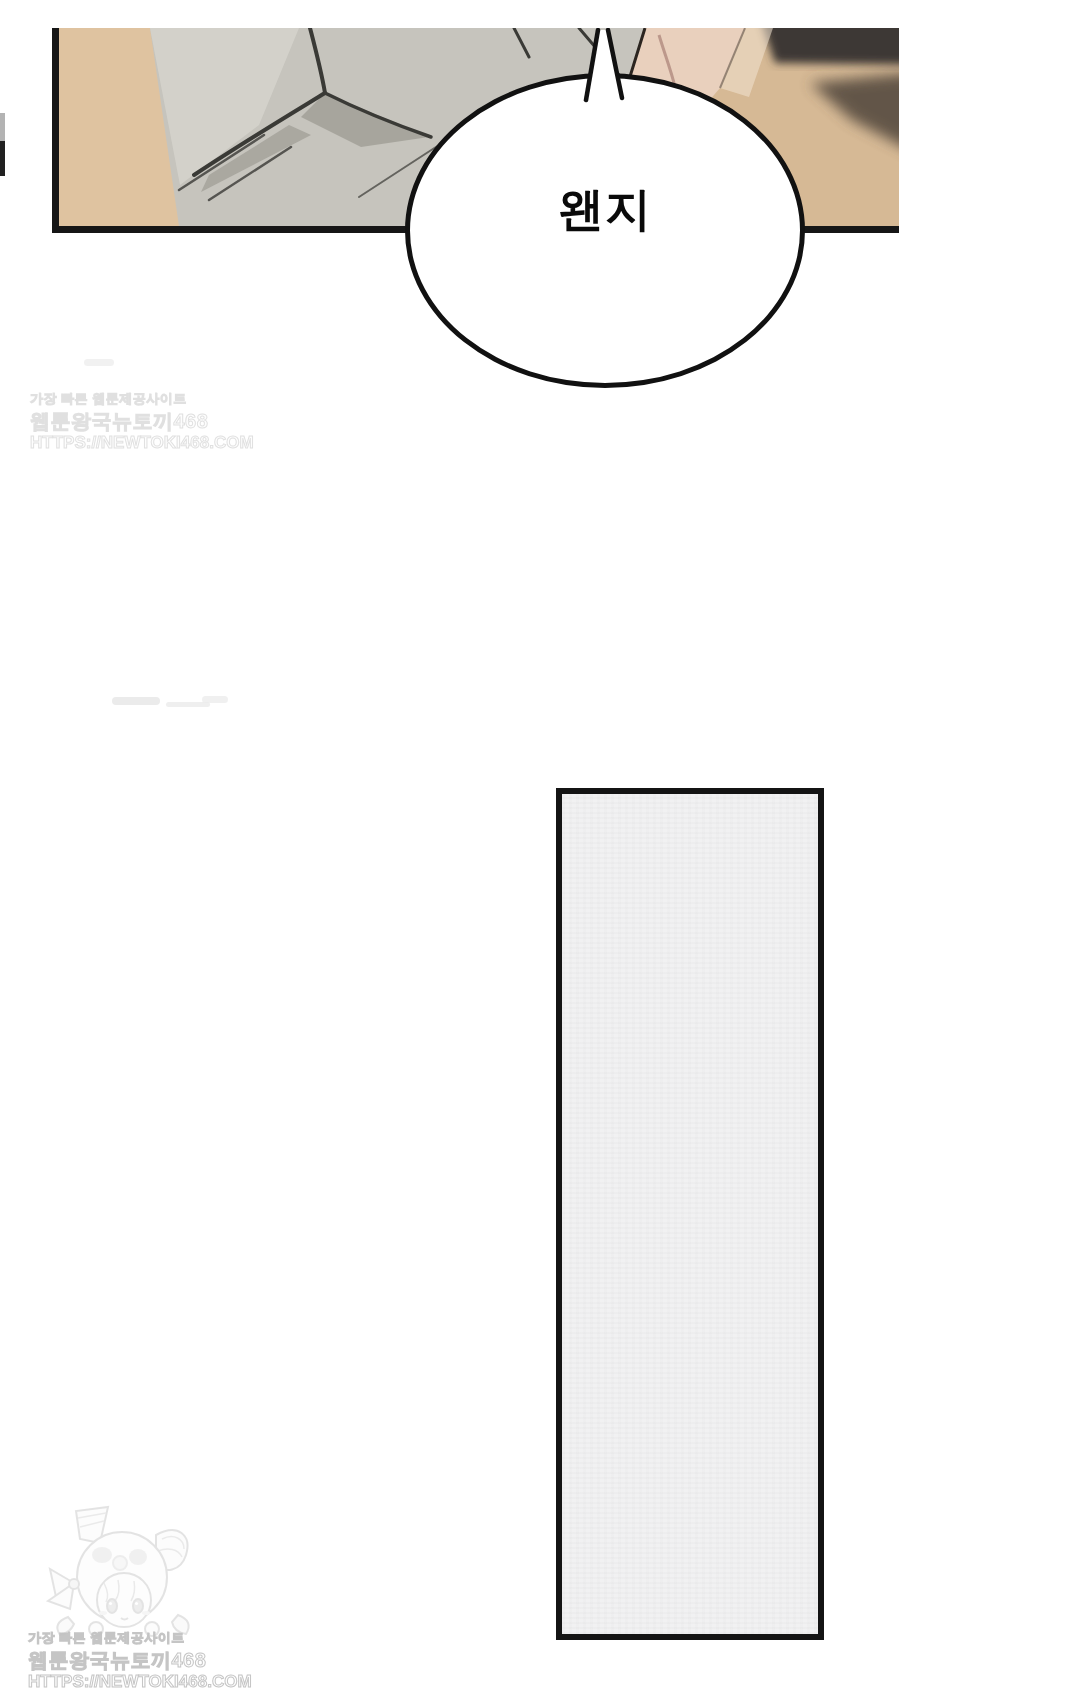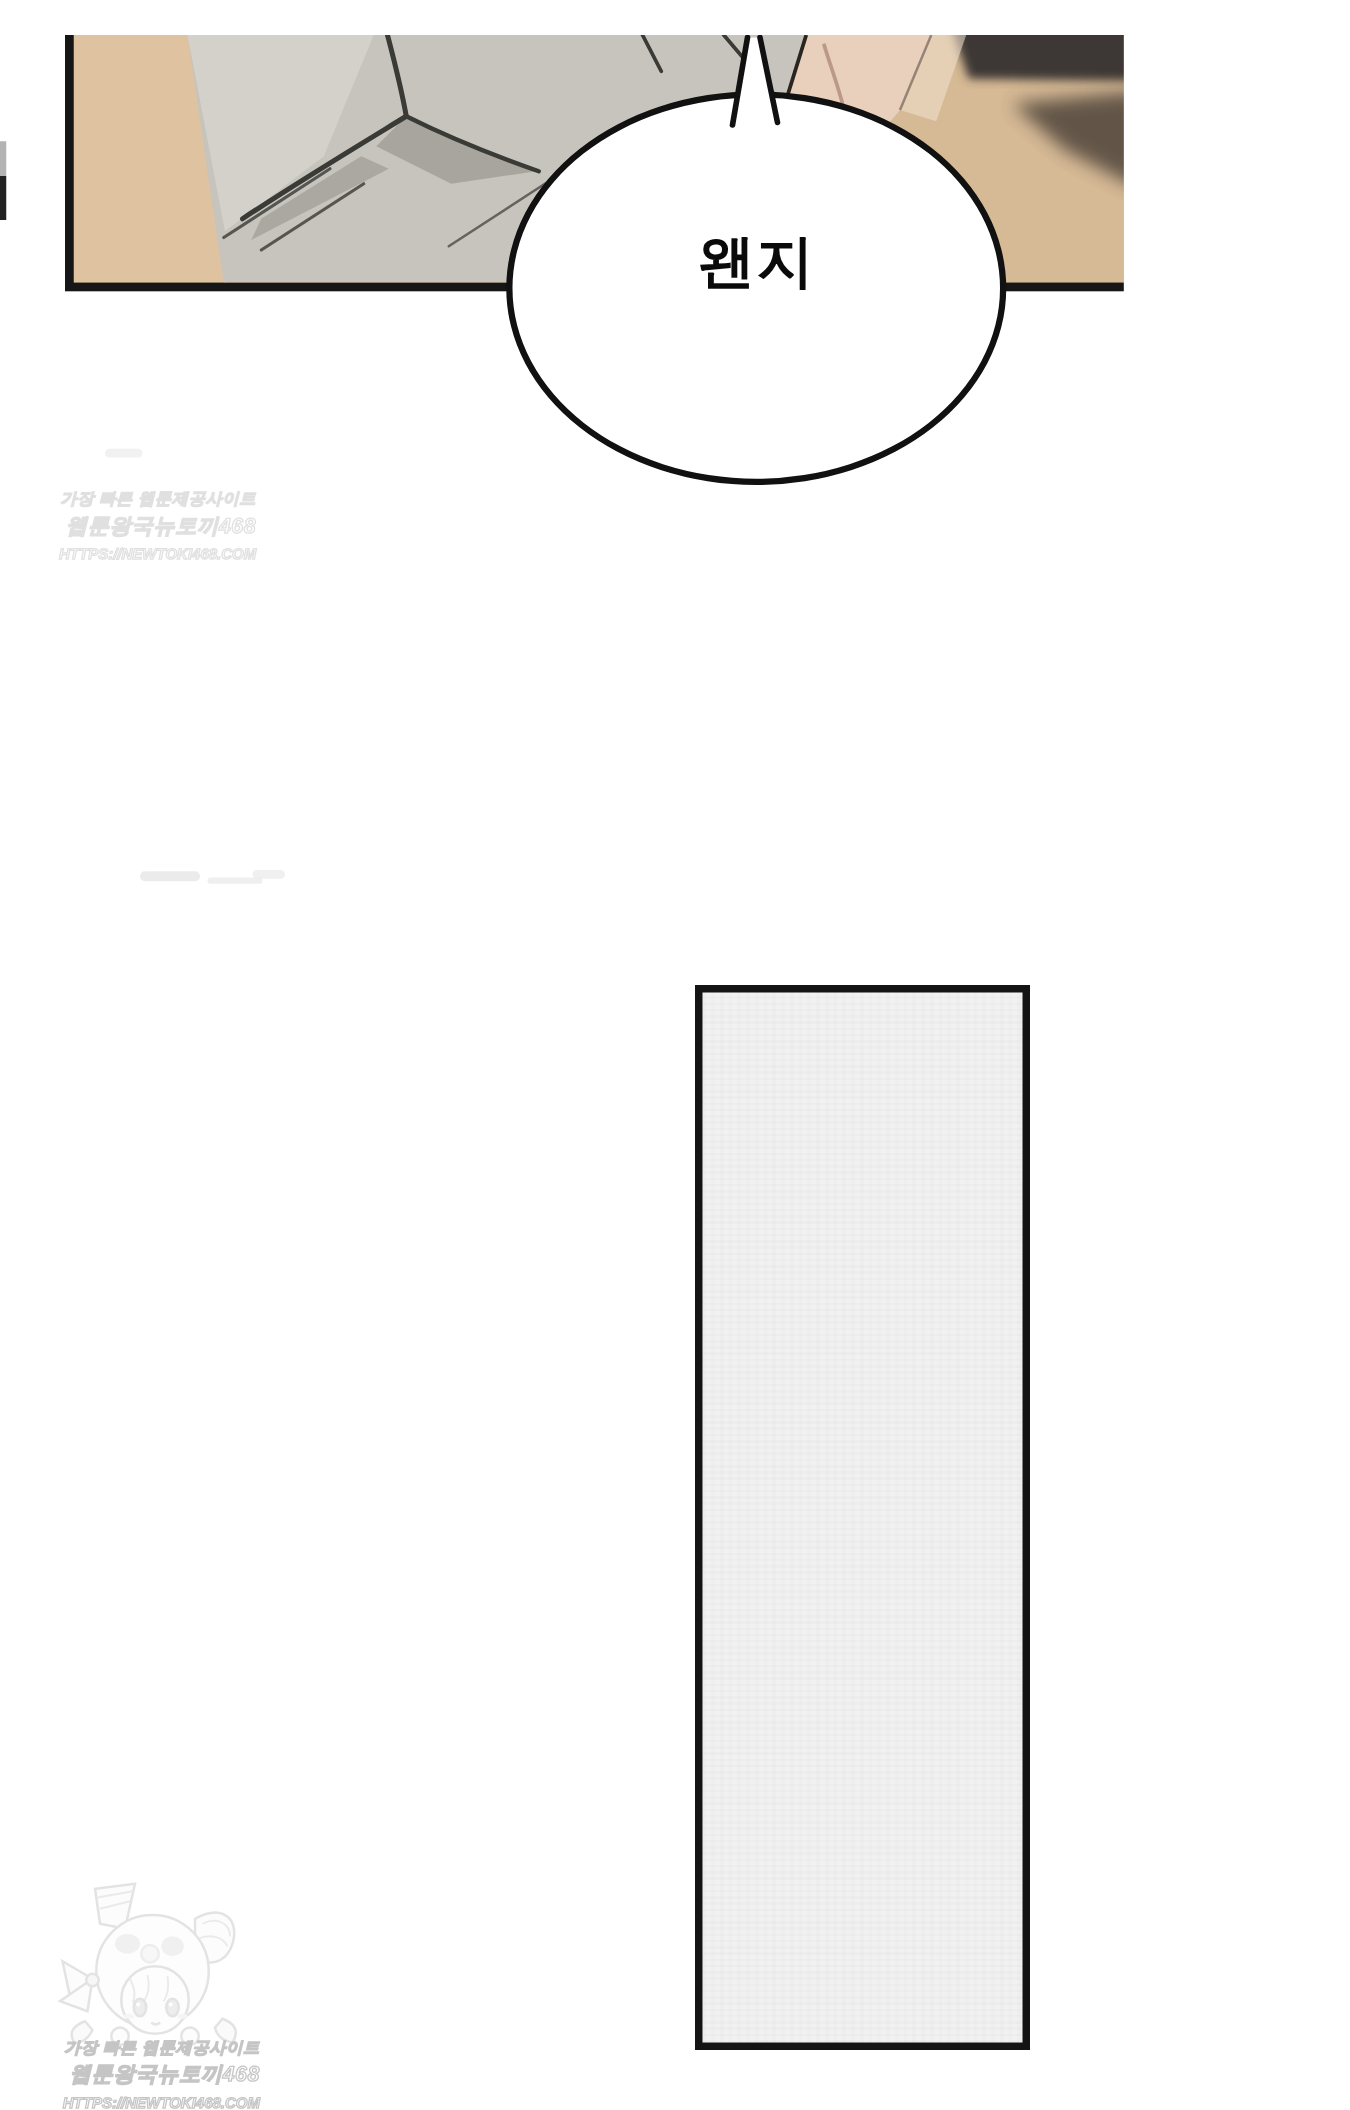--- a/index.html
+++ b/index.html
@@ -25,29 +25,29 @@
     box-sizing:border-box;z-index:5;
   }
   .bubble-tail{position:absolute;left:572px;top:0;width:64px;height:78px;z-index:6;}
   .bubble-text{
     position:absolute;left:405px;top:150px;width:400px;z-index:7;
     text-align:center;color:#0a0a0a;font-size:46px;line-height:62px;
     font-weight:600;letter-spacing:1px;
   }
   
   .wm{
-    position:absolute;text-align:right;
+    position:absolute;text-align:left;
     color:#fdfdfd;-webkit-text-stroke:1px #c2c2c2;
-    letter-spacing:0.5px;white-space:nowrap;font-style:italic;
+    letter-spacing:0.5px;white-space:nowrap;
   }
   .wm-top{left:30px;top:362px;width:175px;opacity:.5;z-index:3;}
   .wm-bottom{left:28px;top:1601px;width:180px;opacity:.95;z-index:3;}
   .wm .l1{font-size:13px;line-height:18px;font-weight:700;}
-  .wm .l2{font-size:17px;line-height:26px;font-weight:800;}
-  .wm .l3{font-size:12px;line-height:18px;font-weight:700;letter-spacing:0;}
+  .wm .l2{font-size:20px;line-height:26px;font-weight:800;}
+  .wm .l3{font-size:17px;line-height:18px;font-weight:700;letter-spacing:0;}
   
   .panel-tall{
     position:absolute;left:556px;top:760px;width:268px;height:852px;
     box-sizing:border-box;border:6px solid #141414;background:#f1f1f2;
     background-image:
       repeating-linear-gradient(0deg, rgba(0,0,0,0.015) 0 2px, transparent 2px 5px),
       repeating-linear-gradient(90deg, rgba(0,0,0,0.012) 0 3px, transparent 3px 7px);
     z-index:2;
   }
   

